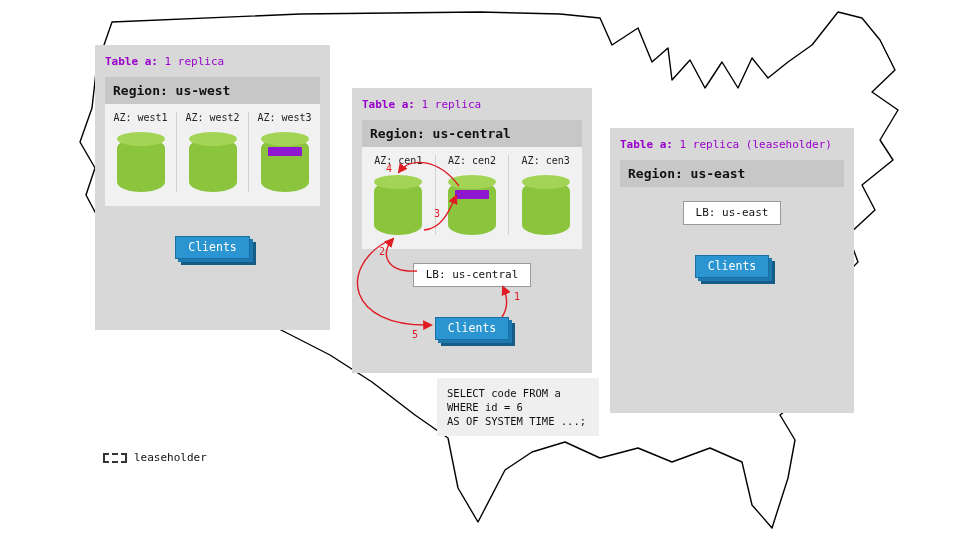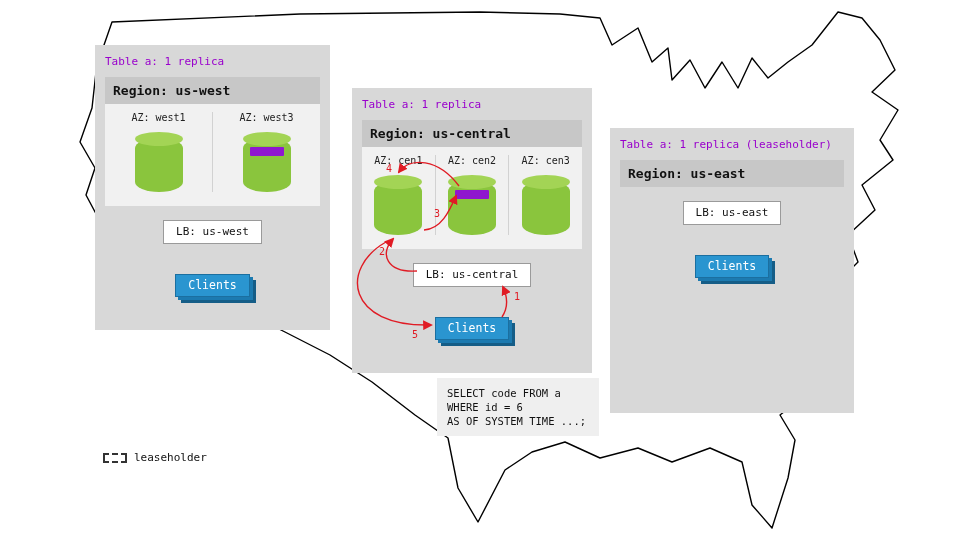--- a/index.html
+++ b/index.html
@@ -22,21 +22,21 @@
   .arrows-svg{position:absolute;left:0;top:0;z-index:3;pointer-events:none;}
 
   
   .panel{position:absolute;background:var(--panel-gray);z-index:1;}
   .panel-west{left:95px;top:45px;width:235px;height:285px;}
   .panel-central{left:352px;top:88px;width:240px;height:285px;}
   .panel-east{left:610px;top:128px;width:244px;height:285px;}
 
   .table-label{padding:10px 8px 8px 10px;font-size:11px;line-height:14px;
     color:var(--accent-purple);white-space:nowrap;}
-  .table-label .tl-bold{font-weight:normal;margin-top:15px;}
+  .table-label .tl-bold{font-weight:bold;margin-top:15px;}
 
   .region-box{margin:0 10px;background:#f1f1f1;}
   .region-header{background:var(--header-gray);padding:6px 8px;font-size:13px;
     line-height:15px;font-weight:bold;color:#111;}
   .az-row{display:flex;padding:8px 0 14px;}
   .az-col{flex:1;display:flex;flex-direction:column;align-items:center;}
   .az-col + .az-col{border-left:1px solid #d2d2d2;}
   .az-label{font-size:10px;line-height:12px;color:#222;white-space:nowrap;}
 
   
@@ -104,30 +104,36 @@
       <div class="region-header">Region: us-west</div>
       <div class="az-row">
         <div class="az-col">
           <div class="az-label">AZ: west1</div>
           <div class="cylinder">
             <div class="cyl-body"></div>
             <div class="cyl-top"></div>
           </div>
         </div>
         <div class="az-col">
+          <div class="az-label">AZ: west2</div>
+          <div class="cylinder">
+            <div class="cyl-body"></div>
+            <div class="cyl-top"></div>
+          </div>
+        </div>
+        <div class="az-col">
           <div class="az-label">AZ: west3</div>
           <div class="cylinder">
             <div class="cyl-body"></div>
             <div class="cyl-top"></div>
             <div class="replica-bar"></div>
           </div>
         </div>
       </div>
     </div>
-    <div class="lb-box">LB: us-west</div>
     <div class="clients">Clients</div>
   </div>
 
   <div class="panel panel-central">
     <div class="table-label">
       <span class="tl-bold">Table a:</span><span> 1 replica</span>
     </div>
     <div class="region-box">
       <div class="region-header">Region: us-central</div>
       <div class="az-row">

